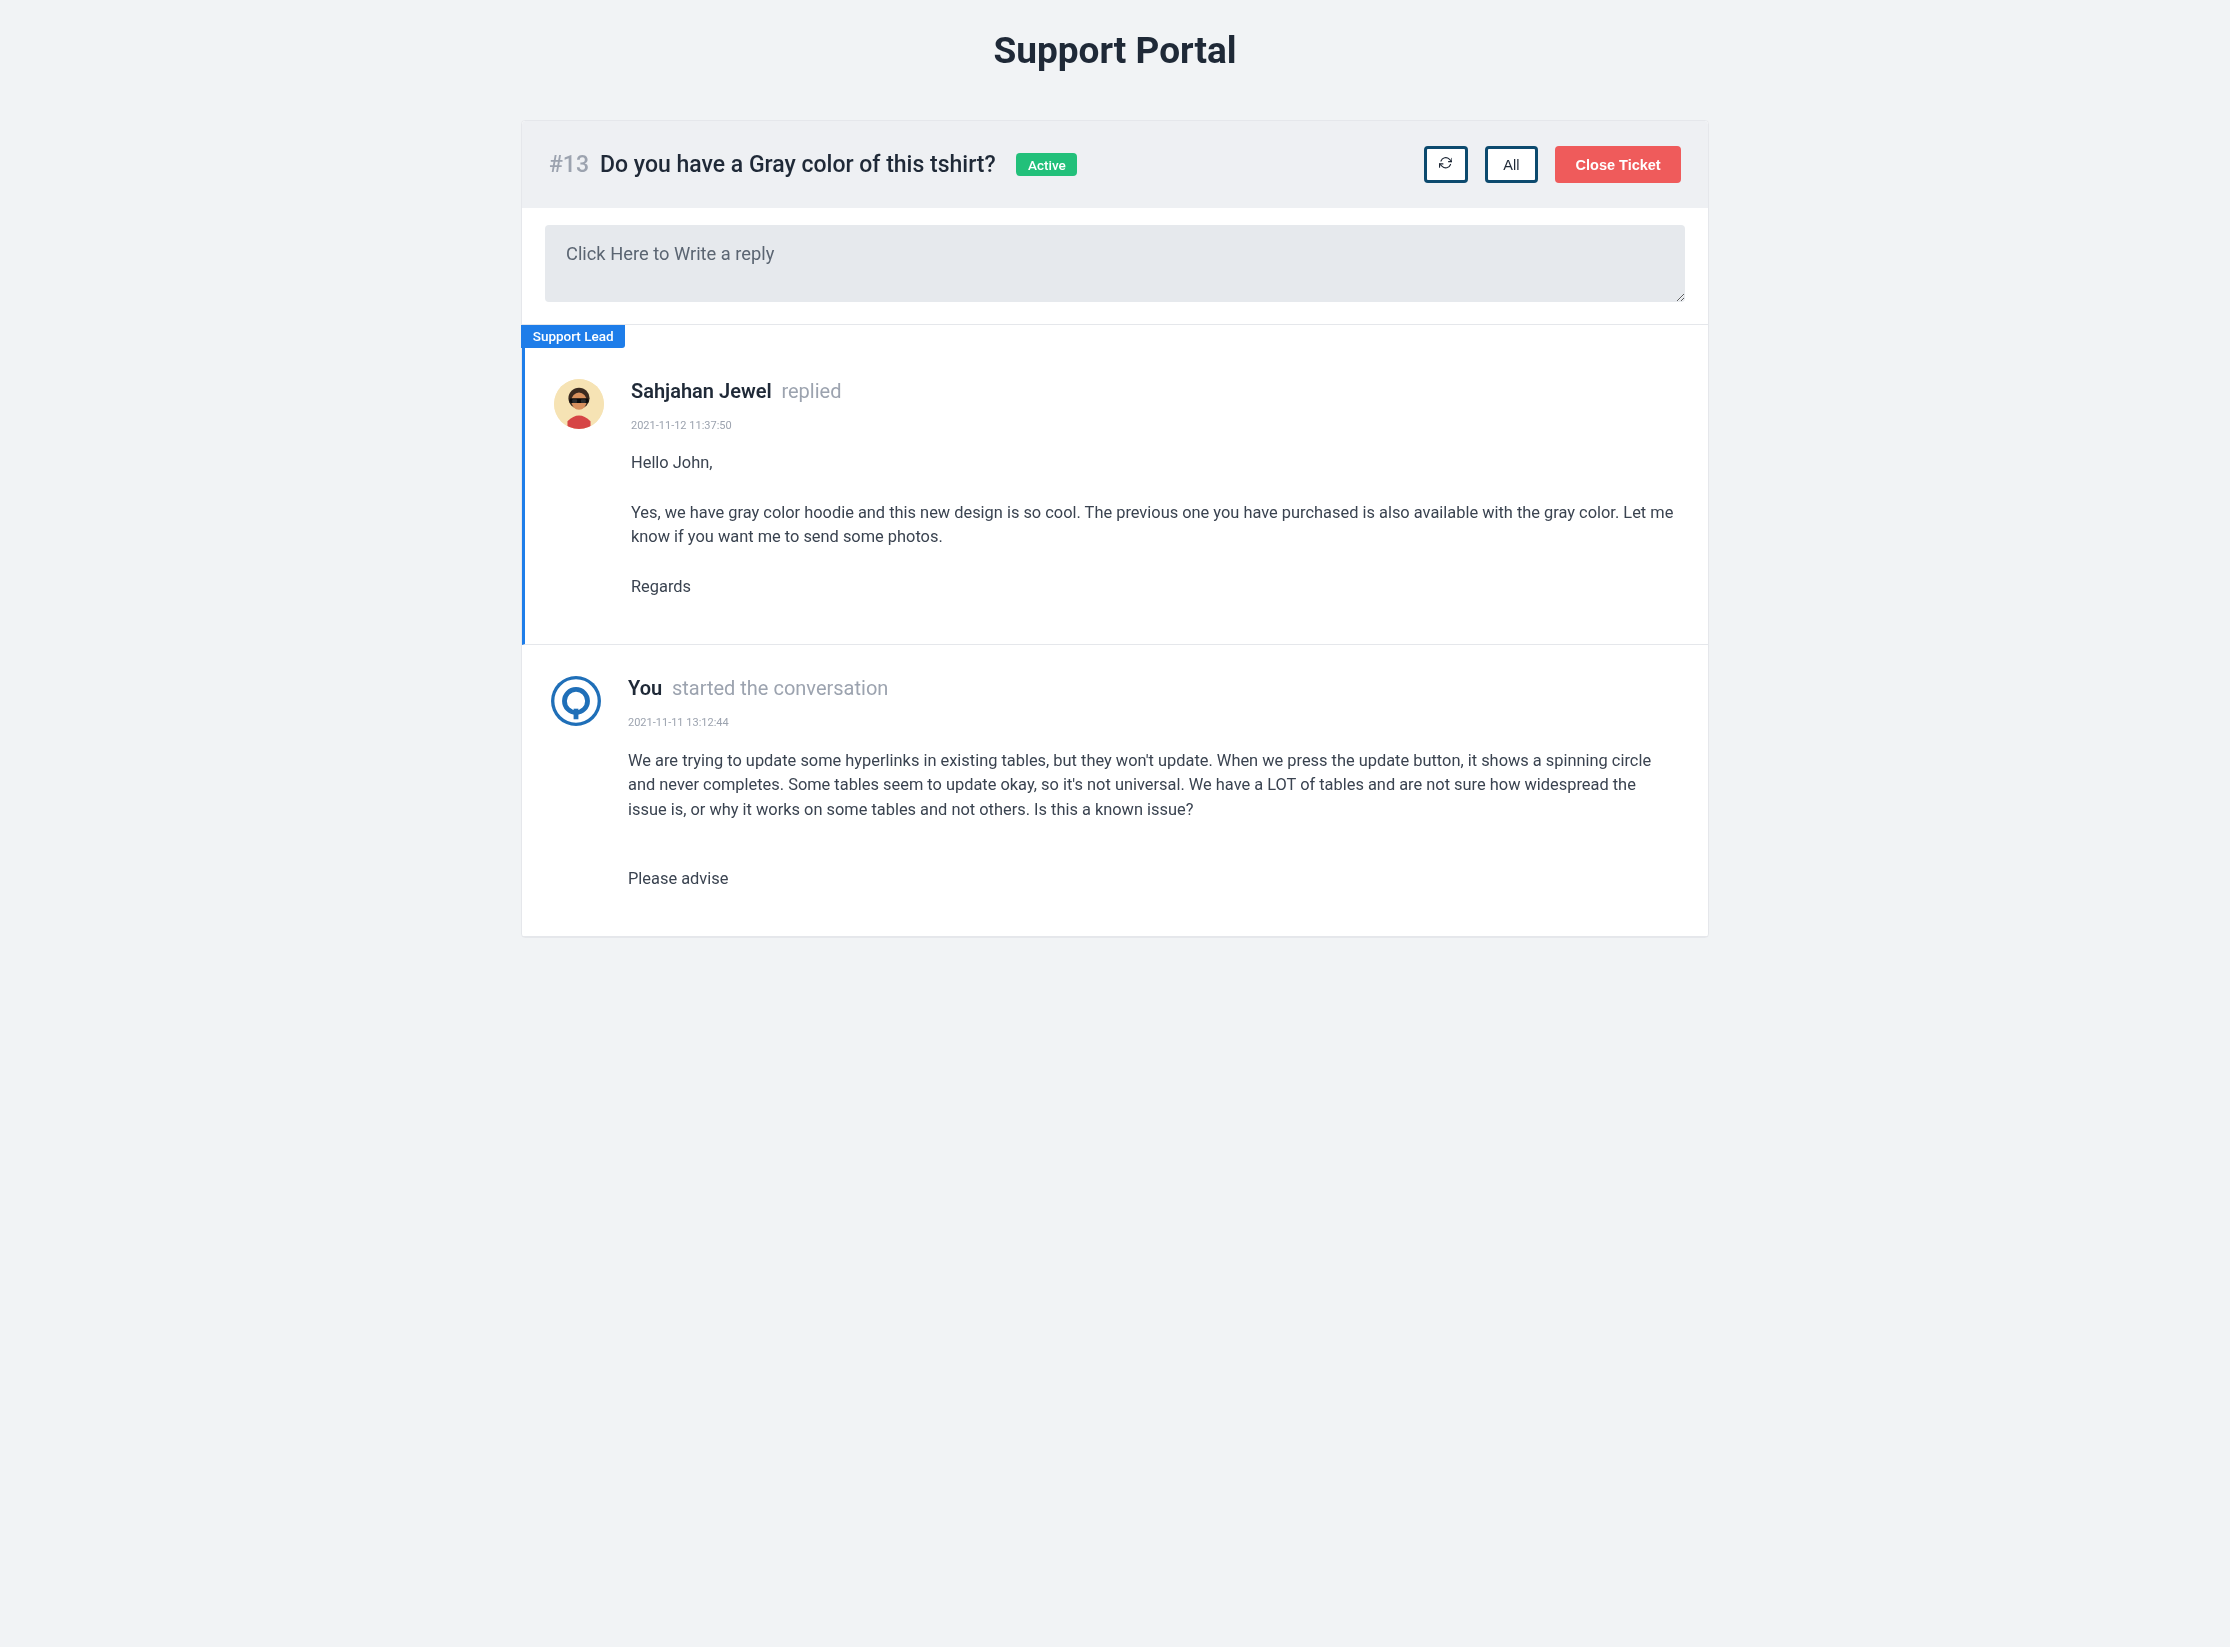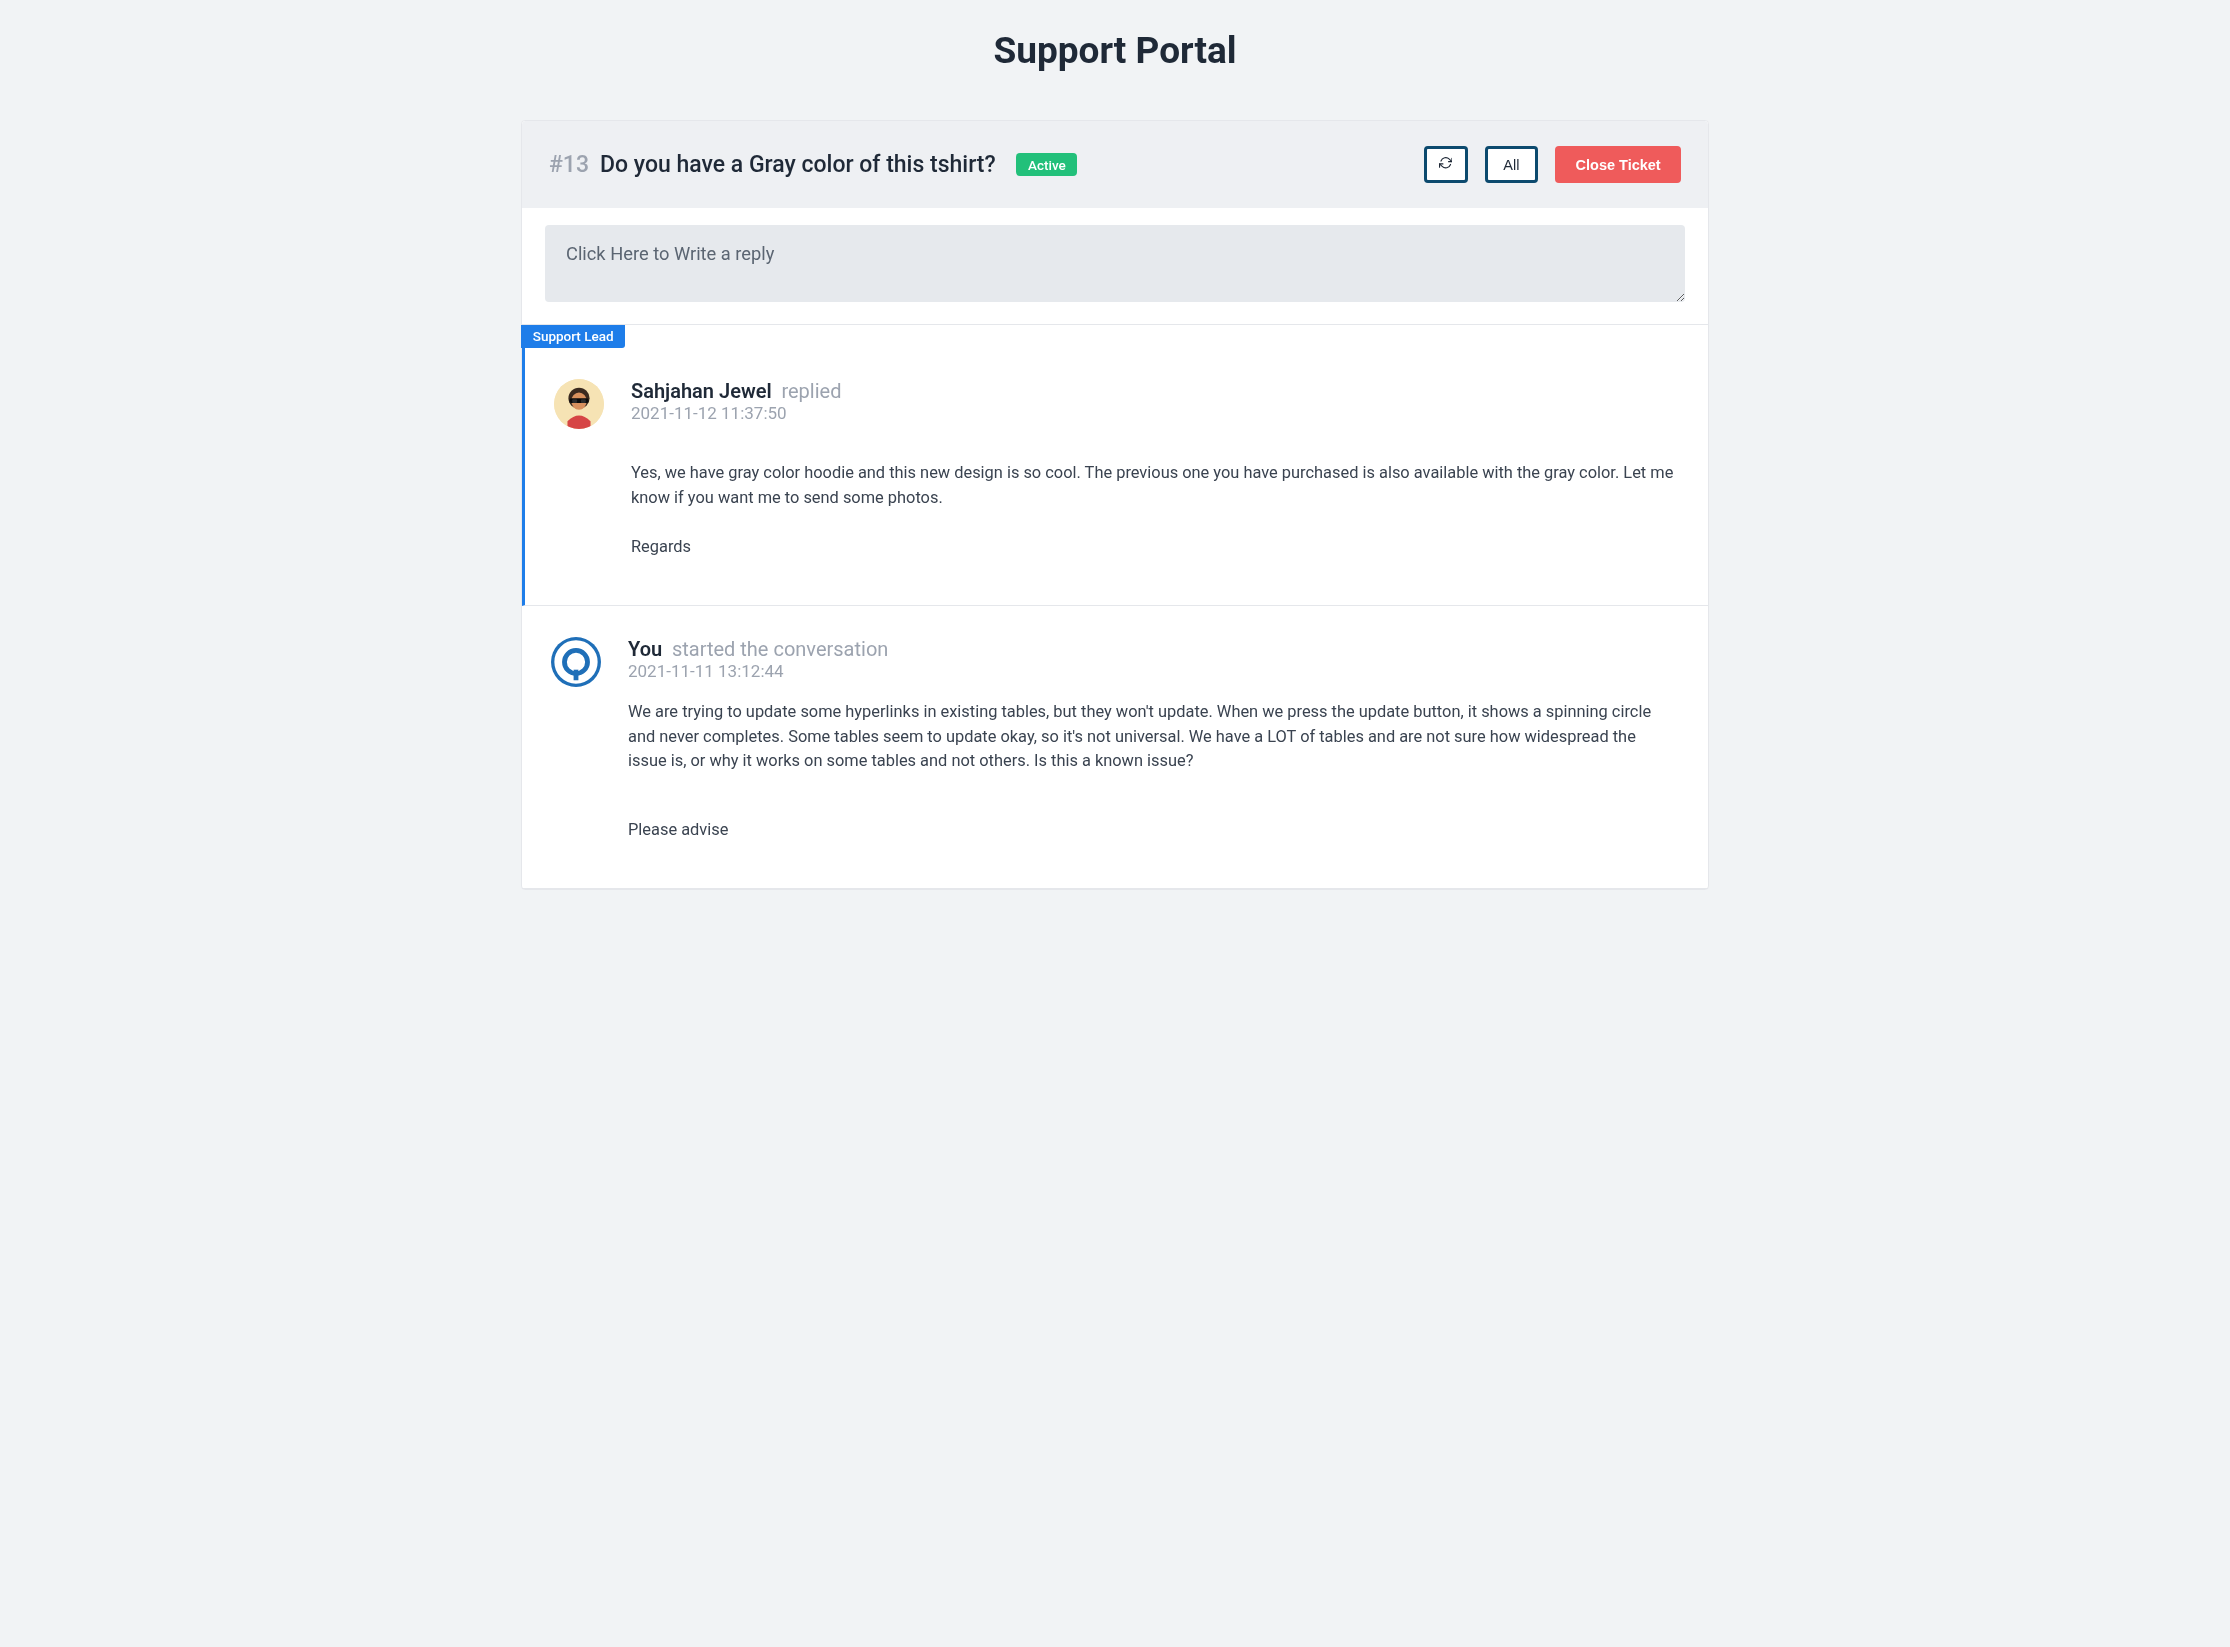--- a/index.html
+++ b/index.html
@@ -174,22 +174,23 @@
     font-weight: 600;
     color: #1f2937;
   }
   .conv-action {
     font-size: 20px;
     font-weight: 400;
     color: #9ca3af;
     margin-left: 5.8px;
   }
   .conv-timestamp {
-    font-size: 17px;
+    font-size: 11px;
     color: #9ca3af;
+    margin-top: 16px;
   }
   .conv-text p {
     font-size: 16.4px;
     line-height: 1.5;
     color: #3a4350;
     margin-bottom: 5.8px;
   }
   .conv-text p.spacer {
     height: 19.3px;
     margin: 0;
@@ -246,20 +247,21 @@
       </div>
       <div class="conv-body">
         <div class="conv-head">
           <div>
             <span class="conv-author">Sahjahan Jewel</span>
             <span class="conv-action">replied</span>
           </div>
           <div class="conv-timestamp">2021-11-12 11:37:50</div>
         </div>
         <div class="conv-text">
+          <p>Hello John,</p>
           <p class="spacer">&nbsp;</p>
           <p>Yes, we have gray color hoodie and this new design is so cool. The previous one you have purchased is also available with the gray color. Let me know if you want me to send some photos.</p>
           <p class="spacer">&nbsp;</p>
           <p>Regards</p>
         </div>
       </div>
     </div>
   </div>
 
   <div class="conversation-block">

